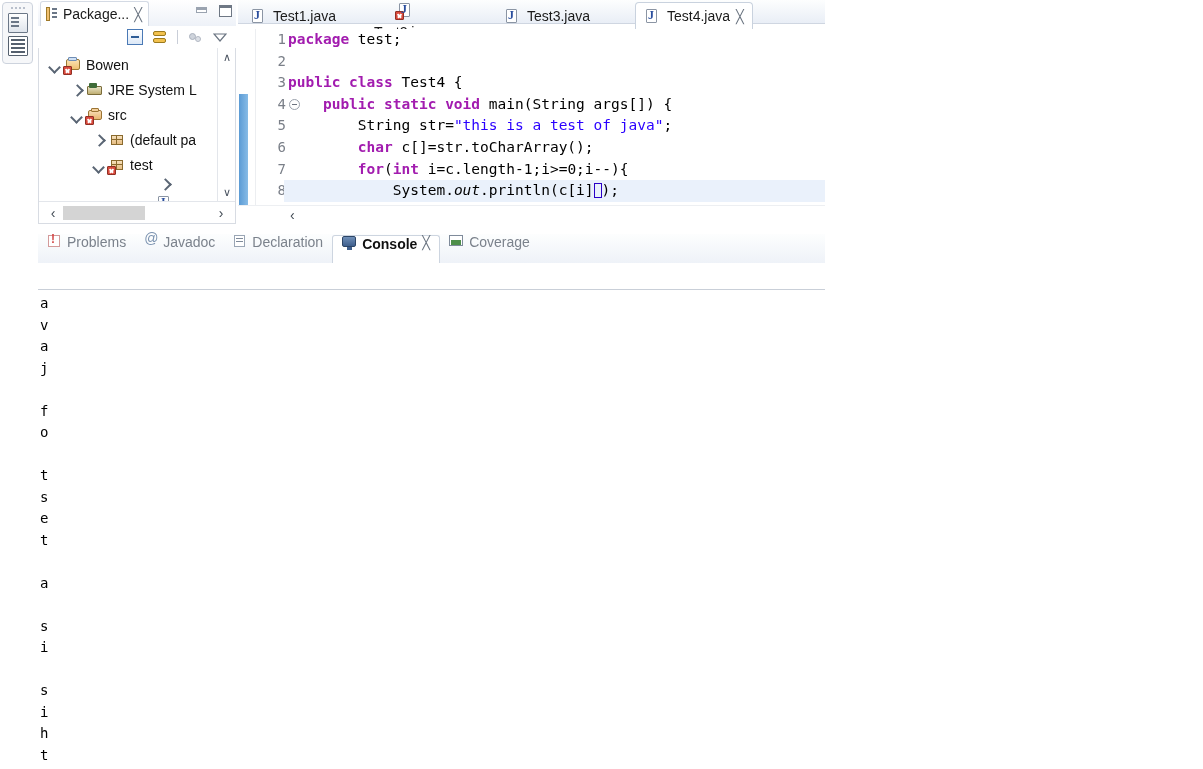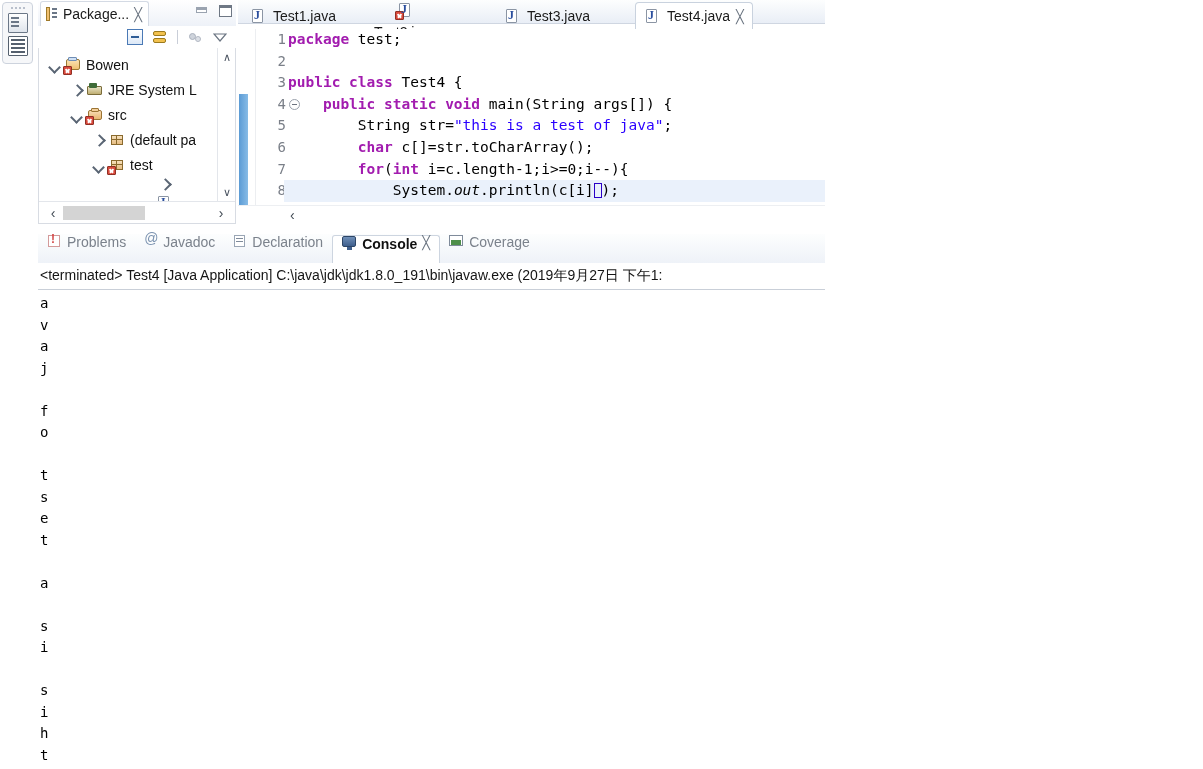--- a/index.html
+++ b/index.html
@@ -749,21 +749,20 @@
           <span class="ic-console"></span>
           <span>Console</span>
           <span class="tab-close" style="font-weight: normal;">╳</span>
         </div>
         <div class="cons-tab">
           <span class="ic-coverage"></span>
           <span>Coverage</span>
         </div>
       </div>
     <div class="cons-body">
-      <div class="cons-status">&lt;terminated&gt; Test4 [Java Application] C:\java\jdk\jdk1.8.0_191\bin\javaw.exe (2019年9月27日 下午1:</div>
       <div class="cons-underline"></div>
       <div class="cons-out">a
 v
 a
 j
 
 f
 o
 
 t

